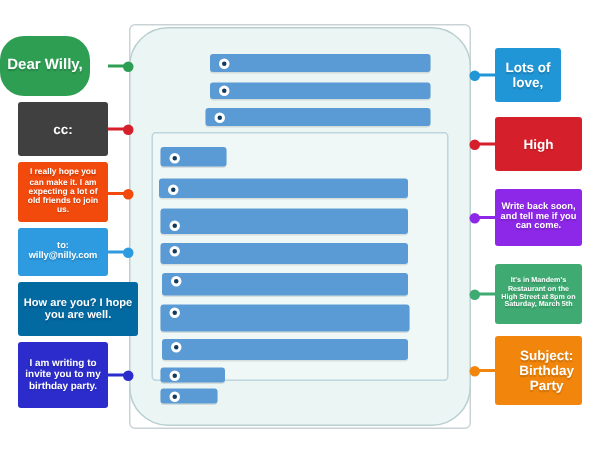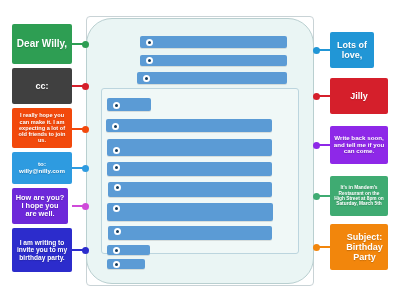--- a/index.html
+++ b/index.html
@@ -159,45 +159,45 @@
         <span class="dot" style="background: rgb(142, 40, 232);"></span>
       </div>
       <div class="conn left" style="left: 314px; top: 195px; width: 16px; background: rgb(63, 171, 114);">
         <span class="dot" style="background: rgb(63, 171, 114);"></span>
       </div>
       <div class="conn left" style="left: 314px; top: 246px; width: 16px; background: rgb(242, 134, 12);">
         <span class="dot" style="background: rgb(242, 134, 12);"></span>
       </div>
     </div>
   <div id="left-cards-layer">
-      <div class="card" style="left: 12px; top: 24px; width: 60px; height: 40px; background: rgb(46, 158, 83); font-size: 10px;">
+      <div class="card" style="left: 0; top: 24px; width: 60px; height: 40px; background: rgb(46, 158, 83); font-size: 10px; border-radius: 16px;">
         <span>Dear Willy,</span>
       </div>
       <div class="card" style="left: 12px; top: 68px; width: 60px; height: 36px; background: #404040; font-size: 9px;">
         <span>cc:</span>
       </div>
       <div class="card" style="left: 12px; top: 108px; width: 60px; height: 40px; background: rgb(242, 73, 12); font-size: 5.6px;">
         <span>I really hope you can make it. I am expecting a lot of old friends to join us.</span>
       </div>
       <div class="card" style="left: 12px; top: 152px; width: 60px; height: 32px; background: rgb(46, 155, 224); font-size: 6.2px;">
         <span>to: willy@nilly.com</span>
       </div>
-      <div class="card" style="left: 12px; top: 188px; width: 56px; height: 36px; background: #6d28d9; font-size: 7.4px;">
+      <div class="card" style="left: 12px; top: 188px; width: 80px; height: 36px; background: #0369a1; font-size: 7.4px;">
         <span>How are you? I hope you are well.</span>
       </div>
       <div class="card" style="left: 12px; top: 228px; width: 60px; height: 44px; background: rgb(44, 44, 204); font-size: 6.6px;">
         <span>I am writing to invite you to my birthday party.</span>
       </div>
     </div>
   <div id="right-cards-layer">
       <div class="card" style="left: 330px; top: 32px; width: 44px; height: 36px; background: rgb(33, 150, 214); font-size: 9px;">
         <span>Lots of love,</span>
       </div>
       <div class="card" style="left: 330px; top: 78px; width: 58px; height: 36px; background: rgb(213, 31, 43); font-size: 9px;">
-        <span>Jilly</span>
+        <span>High</span>
       </div>
       <div class="card" style="left: 330px; top: 126px; width: 58px; height: 38px; background: rgb(142, 40, 232); font-size: 6.2px;">
         <span>Write back soon, and tell me if you can come.</span>
       </div>
       <div class="card" style="left: 330px; top: 176px; width: 58px; height: 40px; background: rgb(63, 171, 114); font-size: 4.8px;">
         <span>It's in Mandem's Restaurant on the High Street at 8pm on Saturday, March 5th</span>
       </div>
       <div class="card" style="left: 330px; top: 224px; width: 58px; height: 46px; background: rgb(242, 134, 12); font-size: 9px; padding-left: 14px;">
         <span>Subject: Birthday Party</span>
       </div>

